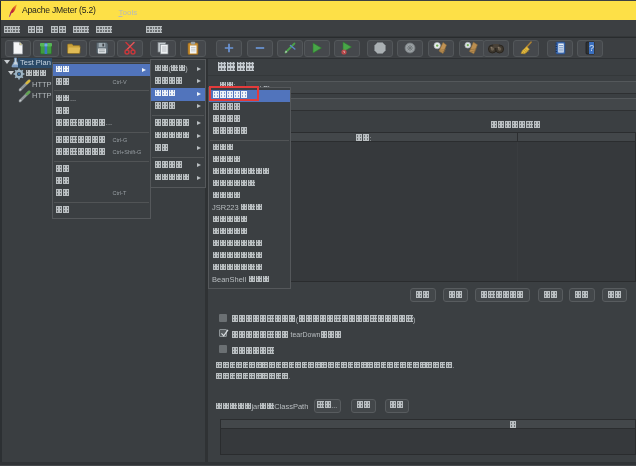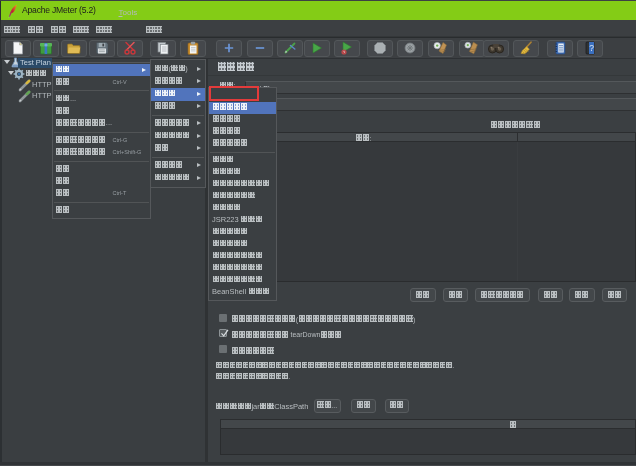--- a/index.html
+++ b/index.html
@@ -16,21 +16,21 @@
   repeating-linear-gradient(0deg,var(--c,#b9bec1) 0 1px,transparent 1px 2.7px);}
 i.z8{width:7.1px;height:7.5px;margin-left:.45px;margin-right:.45px;
  background-color:color-mix(in srgb,var(--c,#b9bec1) 38%,transparent);
  background-image:repeating-linear-gradient(90deg,var(--c,#b9bec1) 0 1px,transparent 1px 2.9px),
   repeating-linear-gradient(0deg,var(--c,#b9bec1) 0 1px,transparent 1px 3.1px);}
 i.z9{width:8.4px;height:8.8px;margin-left:.55px;margin-right:.55px;
  background-color:color-mix(in srgb,var(--c,#c7cdd2) 40%,transparent);
  background-image:repeating-linear-gradient(90deg,var(--c,#c7cdd2) 0 1.2px,transparent 1.2px 3.1px),
   repeating-linear-gradient(0deg,var(--c,#c7cdd2) 0 1.2px,transparent 1.2px 3.3px);}
 s{text-decoration:none}
-.titlebar{position:absolute;left:1px;top:1px;width:635px;height:19px;background:#84cc16;color:#1d1d1d;
+.titlebar{position:absolute;left:1px;top:1px;width:635px;height:19px;background:#fde047;color:#1d1d1d;
  font-size:8.6px;letter-spacing:-.22px;line-height:19px}
 .titlebar .t{position:absolute;left:21px;top:0}
 .menubar{position:absolute;left:1px;top:20px;width:635px;height:17px;background:#3c3f42;
  border-bottom:1px solid #343739}
 .mi{position:absolute;top:4px;font-size:8px;color:#b4b9bc;line-height:10px}
 .toolbar{position:absolute;left:1px;top:38px;width:635px;height:21px;background:#3c3f42;
  border-bottom:1px solid #2e3134}
 .tb{position:absolute;top:1.5px;width:26px;height:17px;background:#45484c;border:1px solid #53575a;
  border-radius:3px}
 .tb svg{position:absolute;left:50%;top:50%;transform:translate(-50%,-50%)}
@@ -318,21 +318,21 @@
       <div class="mitem hl" style="height:12.5px;line-height:12.5px"><i class="z"></i><i class="z"></i><i class="z"></i><span class="ar" style="top:3.6px"></span></div>
       <div class="mitem" style="height:12.5px;line-height:12.5px"><i class="z"></i><i class="z"></i><i class="z"></i><span class="ar" style="top:3.6px"></span></div>
       <div class="msep" style="height:4.5px"></div>
       <div class="mitem" style="height:12.5px;line-height:12.5px"><i class="z"></i><i class="z"></i><i class="z"></i><i class="z"></i><i class="z"></i><span class="ar" style="top:3.6px"></span></div>
       <div class="mitem" style="height:12.5px;line-height:12.5px"><i class="z"></i><i class="z"></i><i class="z"></i><i class="z"></i><i class="z"></i><span class="ar" style="top:3.6px"></span></div>
       <div class="mitem" style="height:12.5px;line-height:12.5px"><i class="z"></i><i class="z"></i><span class="ar" style="top:3.6px"></span></div>
       <div class="msep" style="height:4.5px"></div>
       <div class="mitem" style="height:12.5px;line-height:12.5px"><i class="z"></i><i class="z"></i><i class="z"></i><i class="z"></i><span class="ar" style="top:3.6px"></span></div>
       <div class="mitem" style="height:12.5px;line-height:12.5px"><i class="z"></i><i class="z"></i><i class="z"></i><i class="z"></i><i class="z"></i><span class="ar" style="top:3.6px"></span></div>
     </div>
-<div class="menu" style="left:208px;top:86.5px;width:69px;padding:14px 0 2px 0">
+<div class="menu" style="left:208px;top:86.5px;width:83px;padding:2px 0 2px 0">
       <div class="mitem hl" style="height:12.0px;line-height:12.0px"><i class="z"></i><i class="z"></i><i class="z"></i><i class="z"></i><i class="z"></i></div>
       <div class="mitem" style="height:12.0px;line-height:12.0px"><i class="z"></i><i class="z"></i><i class="z"></i><i class="z"></i></div>
       <div class="mitem" style="height:12.0px;line-height:12.0px"><i class="z"></i><i class="z"></i><i class="z"></i><i class="z"></i></div>
       <div class="mitem" style="height:12.0px;line-height:12.0px"><i class="z"></i><i class="z"></i><i class="z"></i><i class="z"></i><i class="z"></i></div>
       <div class="msep" style="height:4.5px"></div>
       <div class="mitem" style="height:12.0px;line-height:12.0px"><i class="z"></i><i class="z"></i><i class="z"></i></div>
       <div class="mitem" style="height:12.0px;line-height:12.0px"><i class="z"></i><i class="z"></i><i class="z"></i><i class="z"></i></div>
       <div class="mitem" style="height:12.0px;line-height:12.0px"><i class="z"></i><i class="z"></i><i class="z"></i><i class="z"></i><i class="z"></i><i class="z"></i><i class="z"></i><i class="z"></i></div>
       <div class="mitem" style="height:12.0px;line-height:12.0px"><i class="z"></i><i class="z"></i><i class="z"></i><i class="z"></i><i class="z"></i><i class="z"></i></div>
       <div class="mitem" style="height:12.0px;line-height:12.0px"><i class="z"></i><i class="z"></i><i class="z"></i><i class="z"></i></div>

